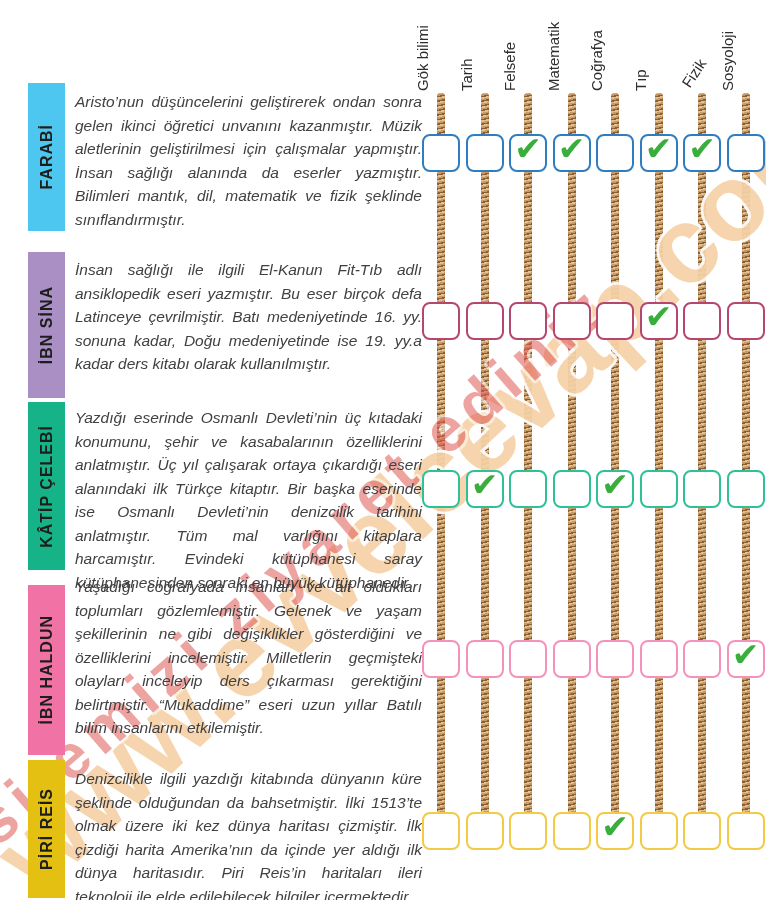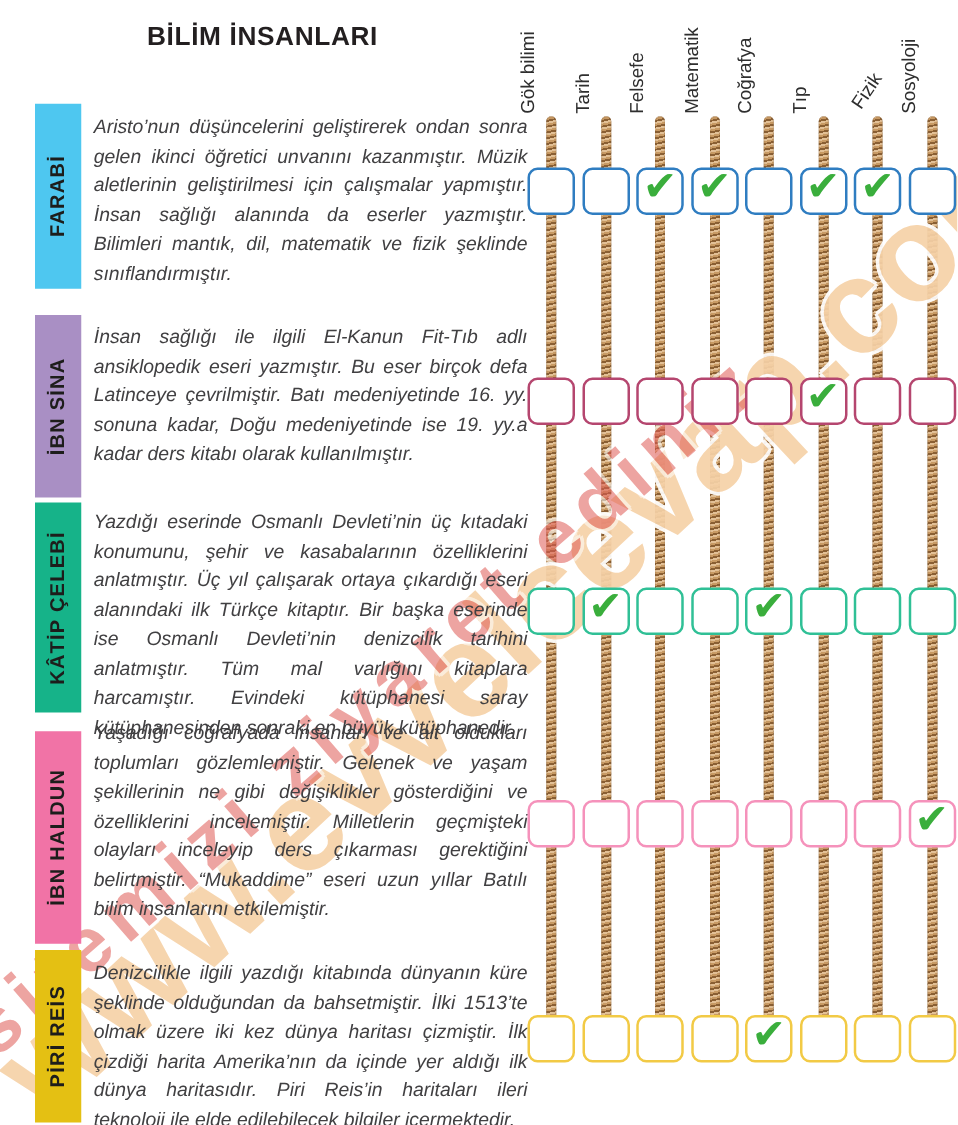--- a/index.html
+++ b/index.html
@@ -54,21 +54,20 @@
   }
   .mark {
     font-size:33px; line-height:1; transform:translateY(-5px);
     text-shadow:1px 1px 0 #fff,-1px -1px 0 #fff,1px -1px 0 #fff,-1px 1px 0 #fff;
   }
 </style>
 </head>
 <body>
 
 <div class="page">
-  <h1 class="title">BİLİM İNSANLARI</h1>
 
   <div class="watermark wm-main" style="color: rgb(246, 210, 168);">www.evvelcevap.com</div>
   <div class="watermark wm-red" style="color: rgb(224, 90, 85);">sitemizi ziyaret ediniz</div>
 
   <div id="headers">
       <span class="col-header" style="left: 432px;">Gök bilimi</span>
       <span class="col-header" style="left: 475.5px;">Tarih</span>
       <span class="col-header" style="left: 519px;">Felsefe</span>
       <span class="col-header" style="left: 562.5px;">Matematik</span>
       <span class="col-header" style="left: 606px;">Coğrafya</span>

